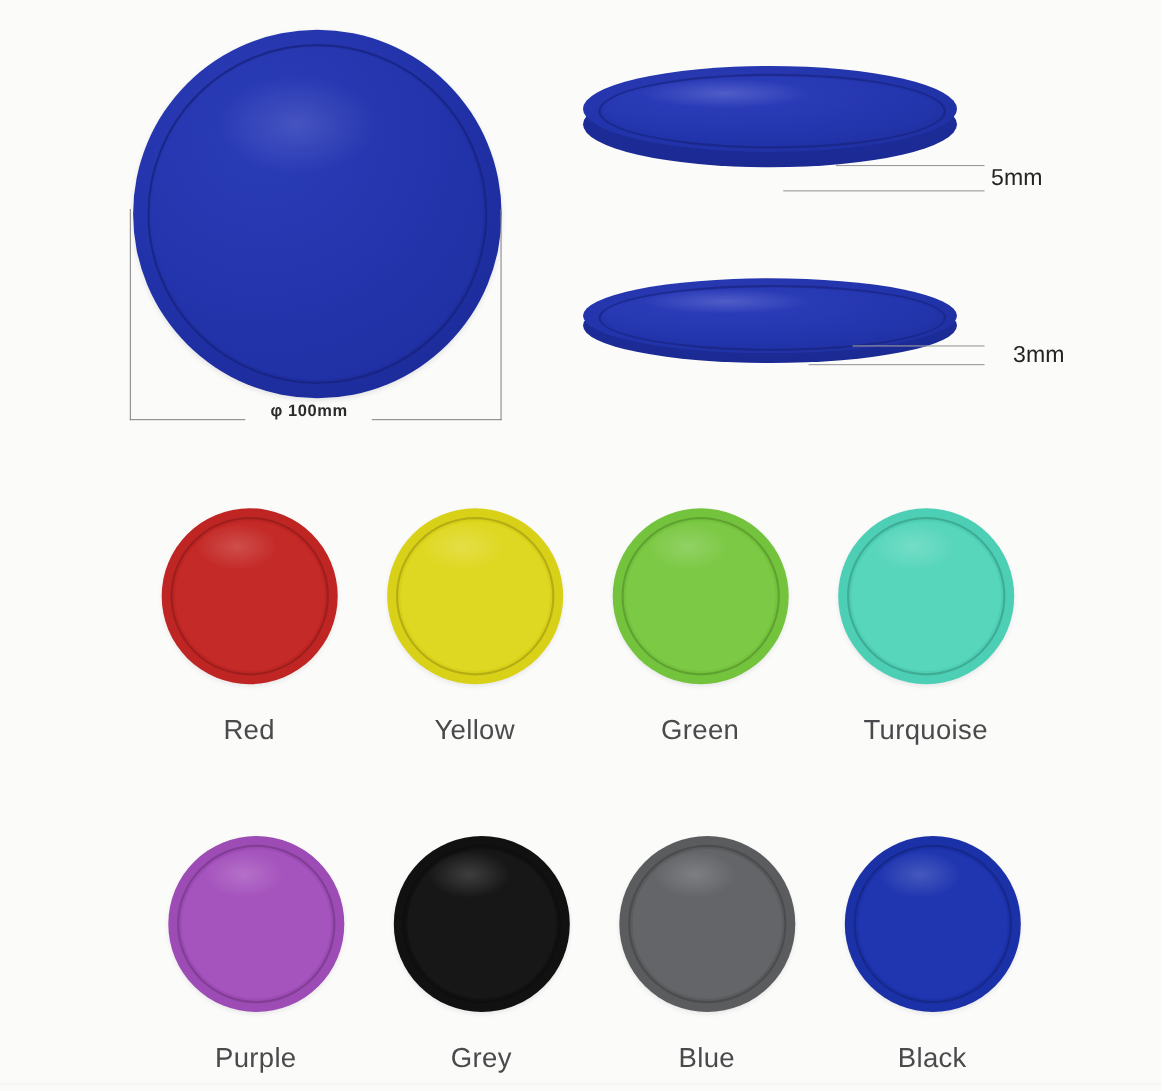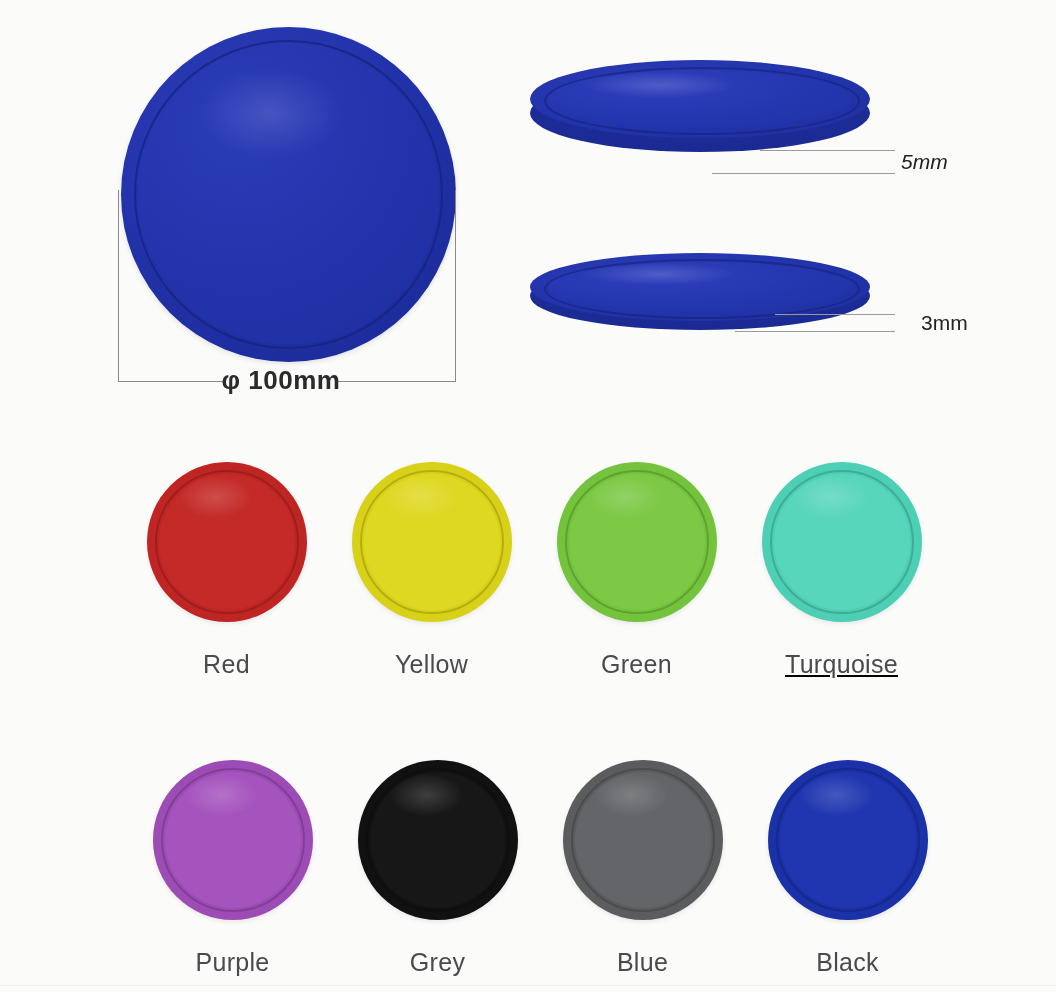--- a/index.html
+++ b/index.html
@@ -77,21 +77,21 @@
     top: 381px;
   }
   #dimline-left  { left: 118px;  width: 105px; }
   #dimline-right { left: 338px;  width: 118px; }
   #dim-diameter-label {
     position: absolute;
     left: 218px;
     top: 365px;
     width: 126px;
     text-align: center;
-    font-size: 26px;
+    font-size: 15px;
     font-weight: bold;
     color: #2b2b2b;
     letter-spacing: 0.5px;
     white-space: nowrap;
   }
 
   
   
   #side5-wrap {
     position: absolute;
@@ -210,21 +210,20 @@
   }
   #leader5-a { left: 760px; top: 150px; width: 135px; }
   #leader5-b { left: 712px; top: 173px; width: 183px; }
   #thk5-label {
     position: absolute;
     left: 901px;
     top: 150px;
     font-size: 21px;
     color: #232323;
     white-space: nowrap;
-    font-style: italic;
   }
   #leader3-a { left: 775px; top: 314px; width: 120px; }
   #leader3-b { left: 735px; top: 331px; width: 160px; }
   #thk3-label {
     position: absolute;
     left: 901px;
     top: 311px;
     font-size: 21px;
     color: #232323;
     white-space: nowrap;
@@ -364,21 +363,21 @@
 
       <div class="swatch-cell" style="left:329px;top:0;">
         <div class="swatch-disc" style="background: rgb(217, 209, 24);">
           <div class="swatch-inner" style="background: rgb(223, 216, 34);"></div>
           <div class="swatch-rim"></div>
           <div class="swatch-gloss"></div>
         </div>
         <div class="swatch-label">Yellow</div>
       </div>
 
-      <div class="swatch-cell" style="left:739px;top:0;text-decoration:underline;">
+      <div class="swatch-cell" style="left:739px;top:0;">
         <div class="swatch-disc" style="background: rgb(76, 207, 180);">
           <div class="swatch-inner" style="background: rgb(88, 214, 188);"></div>
           <div class="swatch-rim"></div>
           <div class="swatch-gloss"></div>
         </div>
         <div class="swatch-label">Turquoise</div>
       </div>
     </div>
 
     <div class="swatch-row">

